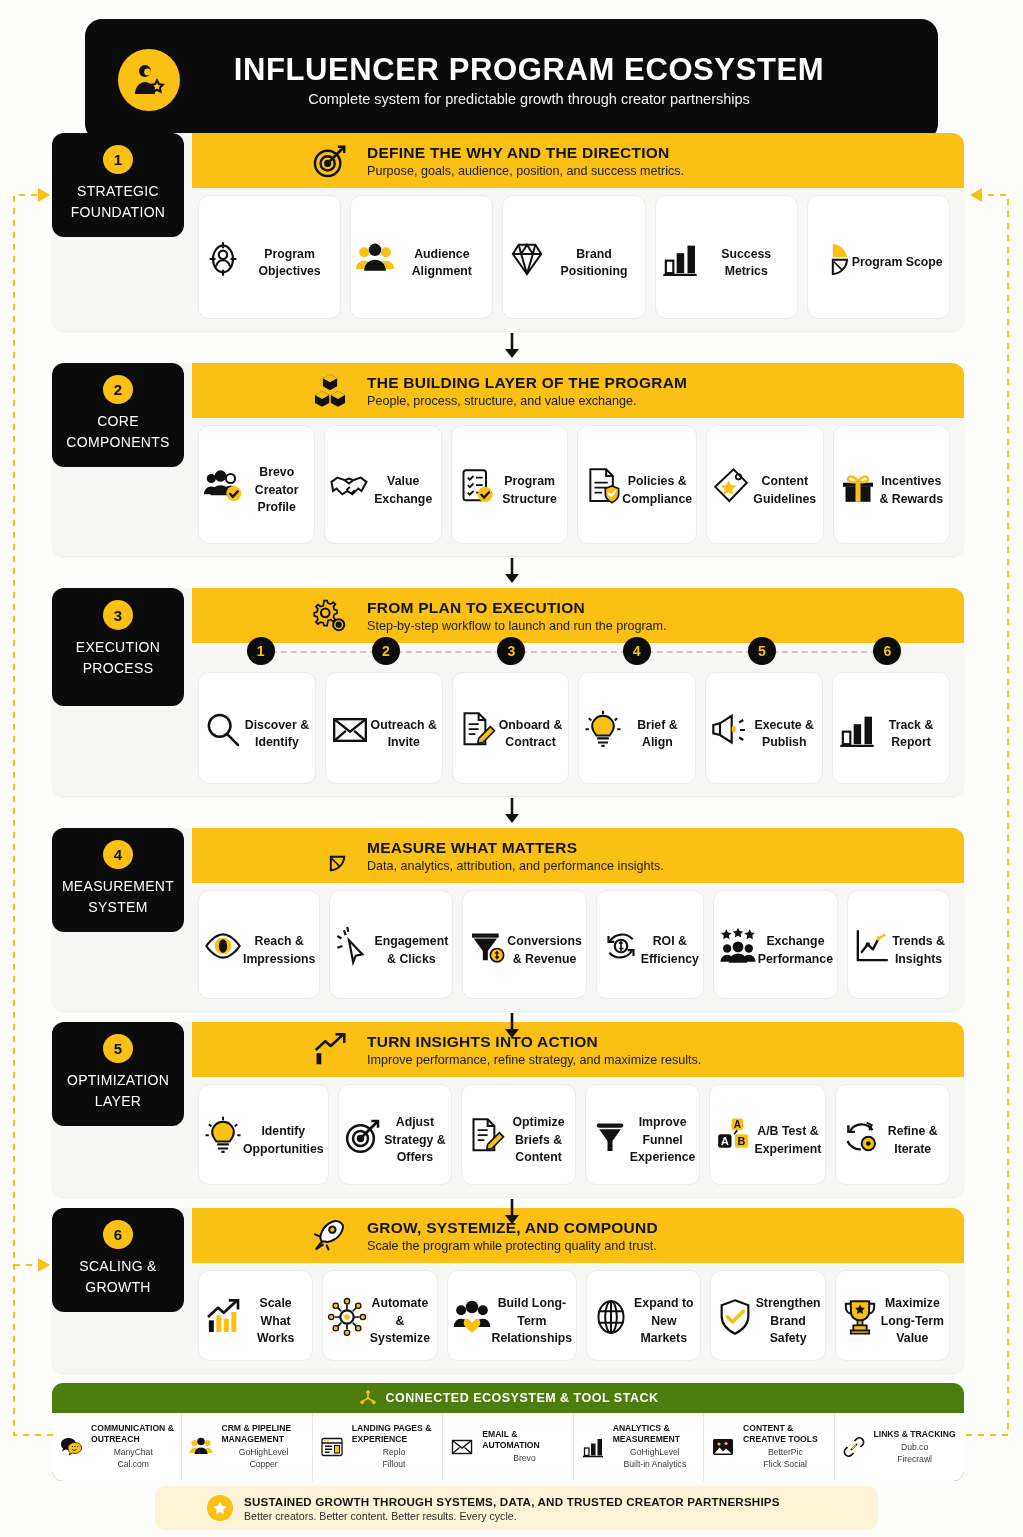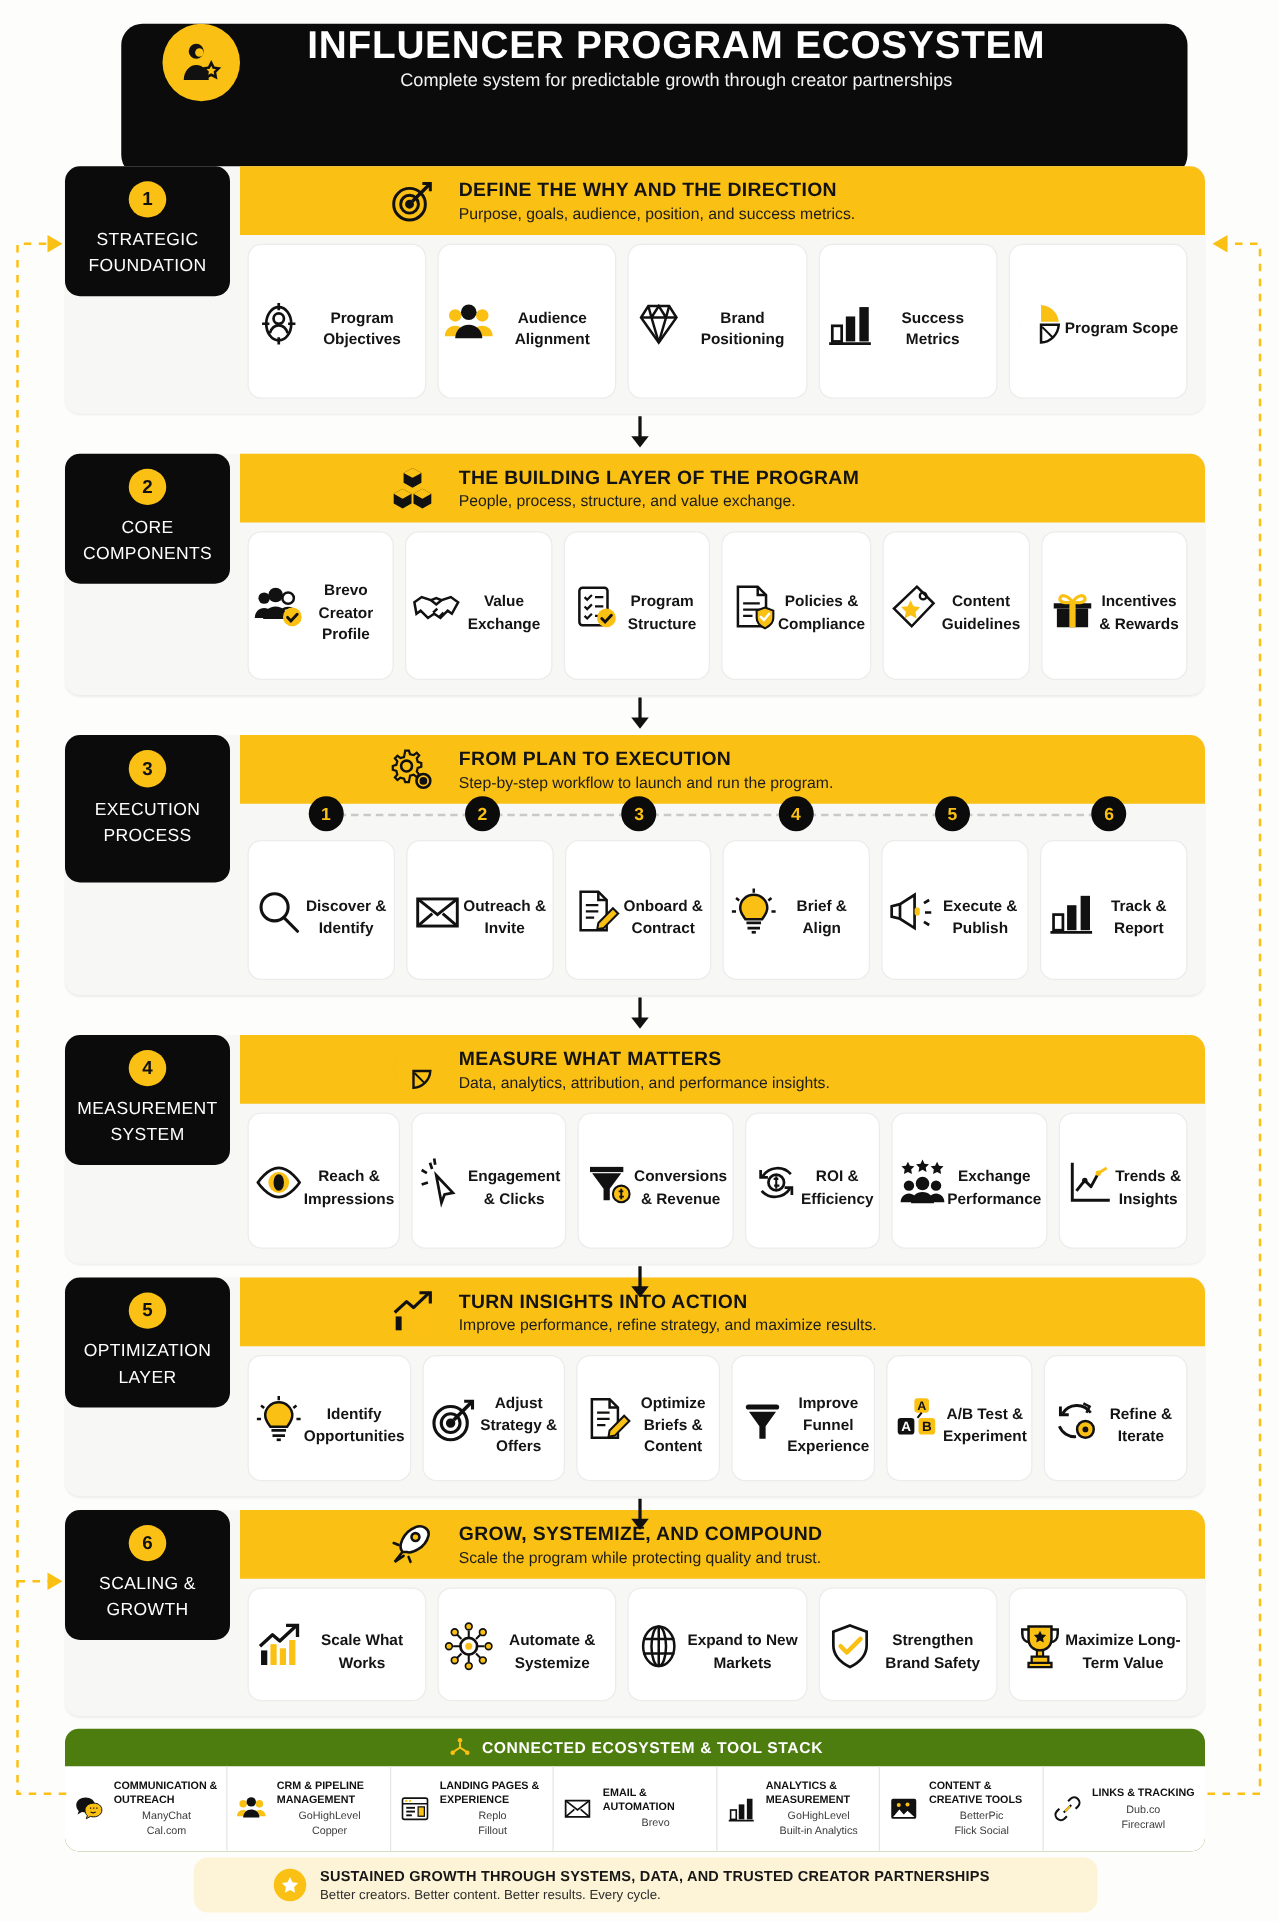--- a/index.html
+++ b/index.html
@@ -5,23 +5,23 @@
   *{box-sizing:border-box;margin:0;padding:0;}
   body{
     width:1023px;height:1537px;background:#fdfdfc;
     font-family:"Liberation Sans",sans-serif;
     color:#111;overflow:hidden;position:relative;
   }
   .page{position:relative;width:1023px;height:1537px;}
 
   
   .header{
-    position:absolute;left:97px;top:19px;width:853px;height:122px;
+    position:absolute;left:85px;top:19px;width:853px;height:122px;
     background:#0b0b0b;border-radius:17px;
-    display:flex;
+    display:flex;align-items:center;
   }
   .header-badge{
     width:62px;height:62px;border-radius:50%;background:#fbc014;
     margin-left:33px;flex:0 0 auto;
     display:flex;align-items:center;justify-content:center;
   }
   .header-text{flex:1;text-align:center;padding-right:60px;}
   .header-title{
     color:#fff;font-weight:bold;font-size:31px;letter-spacing:.6px;
     line-height:1.12;
@@ -109,21 +109,21 @@
   }
   .ts-cell:last-child{border-right:none;}
   .ts-ico{width:26px;flex:0 0 auto;display:flex;align-items:center;justify-content:center;}
   .ts-t{min-width:0;}
   .ts-name{font-size:8.6px;font-weight:bold;line-height:1.28;color:#111;}
   .ts-tools{font-size:8.6px;color:#3b3b3b;line-height:1.34;margin-top:2px;text-align:center;}
 
   
   .footer{
     position:absolute;left:155px;top:1486px;width:723px;height:44px;
-    background:#fdf4d7;border-radius:11px;display:flex;align-items:center;padding-left:12px;
+    background:#fdf4d7;border-radius:11px;display:flex;align-items:center;
   }
   .footer-badge{
     width:26px;height:26px;border-radius:50%;background:#fbc014;margin-left:52px;
     display:flex;align-items:center;justify-content:center;flex:0 0 auto;
   }
   .footer-t{margin-left:11px;}
   .footer-title{font-size:11.6px;font-weight:bold;letter-spacing:.2px;color:#161616;}
   .footer-sub{font-size:10.6px;color:#2c2c2c;margin-top:2px;}
 
   
@@ -669,20 +669,33 @@
                 </g>
                 <g stroke="#111" stroke-width="2">
                   <path d="M24 9v7M24 32v7M9 24h7M32 24h7M13 13l4 4M35 13l-4 4M13 35l4-4M35 35l-4-4"></path>
                 </g>
               </svg>
             </div>
       <div class="card-lbl">Automate &amp; Systemize</div>
     </div>
           <div class="card">
       <div class="card-ico">
+              <svg width="40" height="40" viewBox="0 0 48 48">
+                <circle cx="11" cy="16" r="6" fill="#111"></circle>
+                <path d="M2 36c0-6 4-10 9-10s9 4 9 10z" fill="#111"></path>
+                <circle cx="37" cy="16" r="6" fill="#111"></circle>
+                <path d="M28 36c0-6 4-10 9-10s9 4 9 10z" fill="#111"></path>
+                <circle cx="24" cy="12" r="7.5" fill="#111"></circle>
+                <path d="M24 43c-6-5-10-8-10-12 0-4 4-6 6-4l4 4 4-4c2-2 6 0 6 4 0 4-4 7-10 12z" fill="#fbc014"></path>
+              </svg>
+            </div>
+      <div class="card-lbl">Build Long-Term Relationships</div>
+    </div>
+          <div class="card">
+      <div class="card-ico">
               <svg width="40" height="40" viewBox="0 0 48 48" fill="none" stroke="#111" stroke-width="2.4">
                 <ellipse cx="24" cy="24" rx="15" ry="19"></ellipse>
                 <ellipse cx="24" cy="24" rx="7" ry="19"></ellipse>
                 <path d="M9 17h30M9 31h30M24 5v38"></path>
               </svg>
             </div>
       <div class="card-lbl">Expand to New Markets</div>
     </div>
           <div class="card">
       <div class="card-ico">

